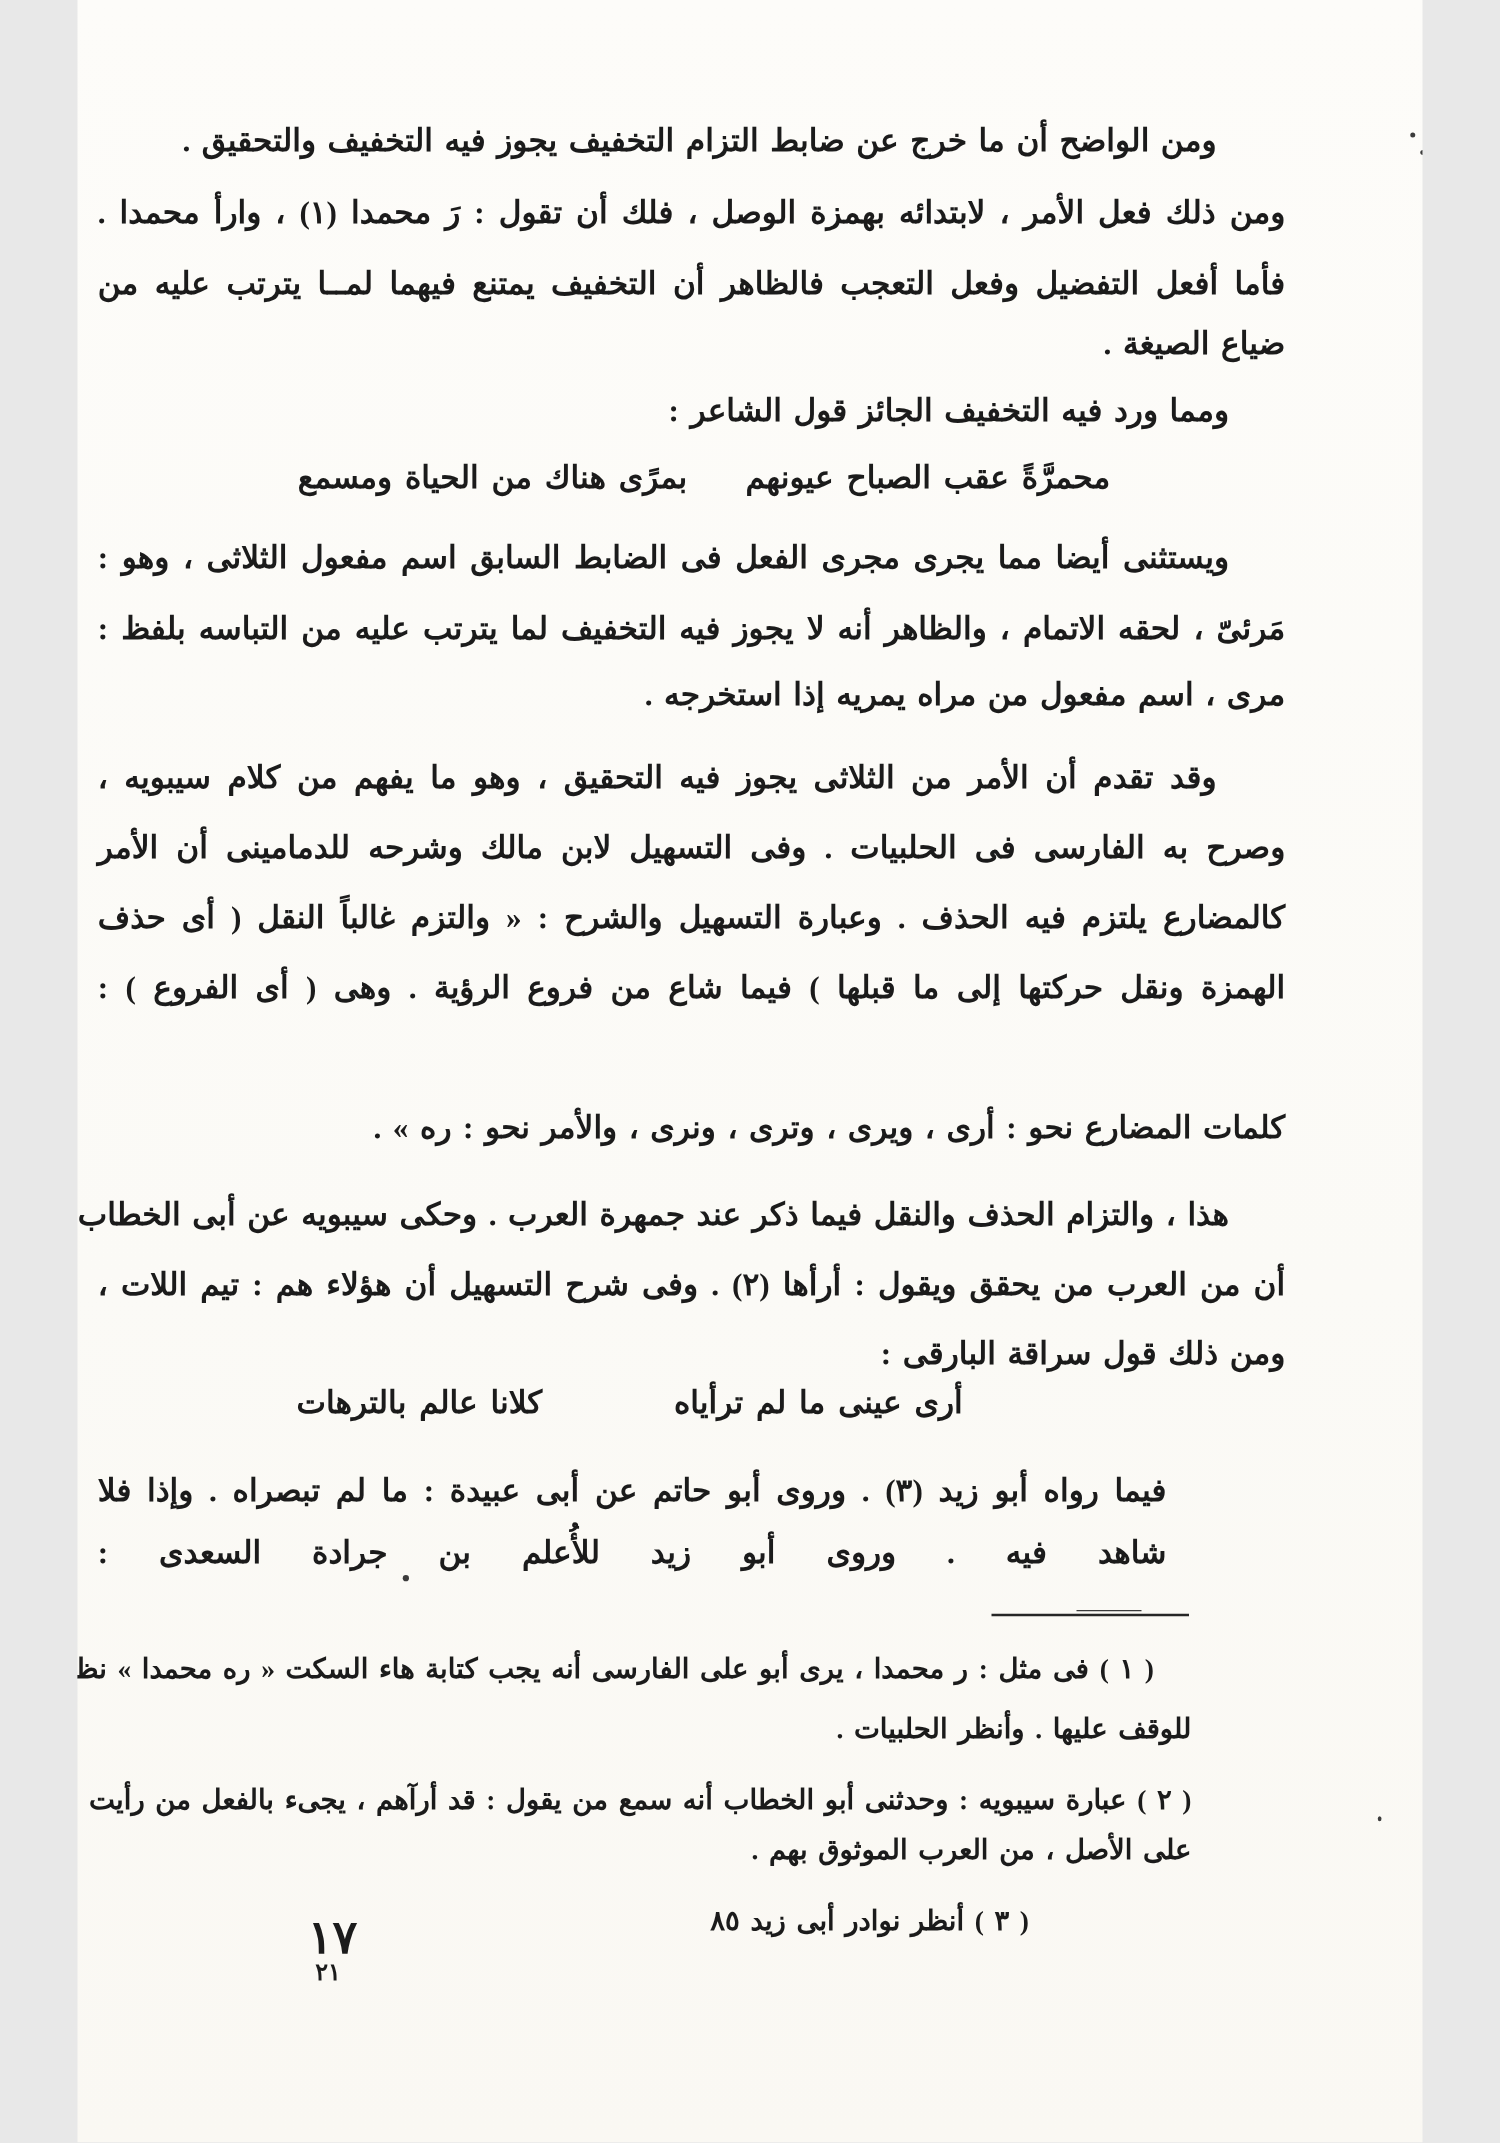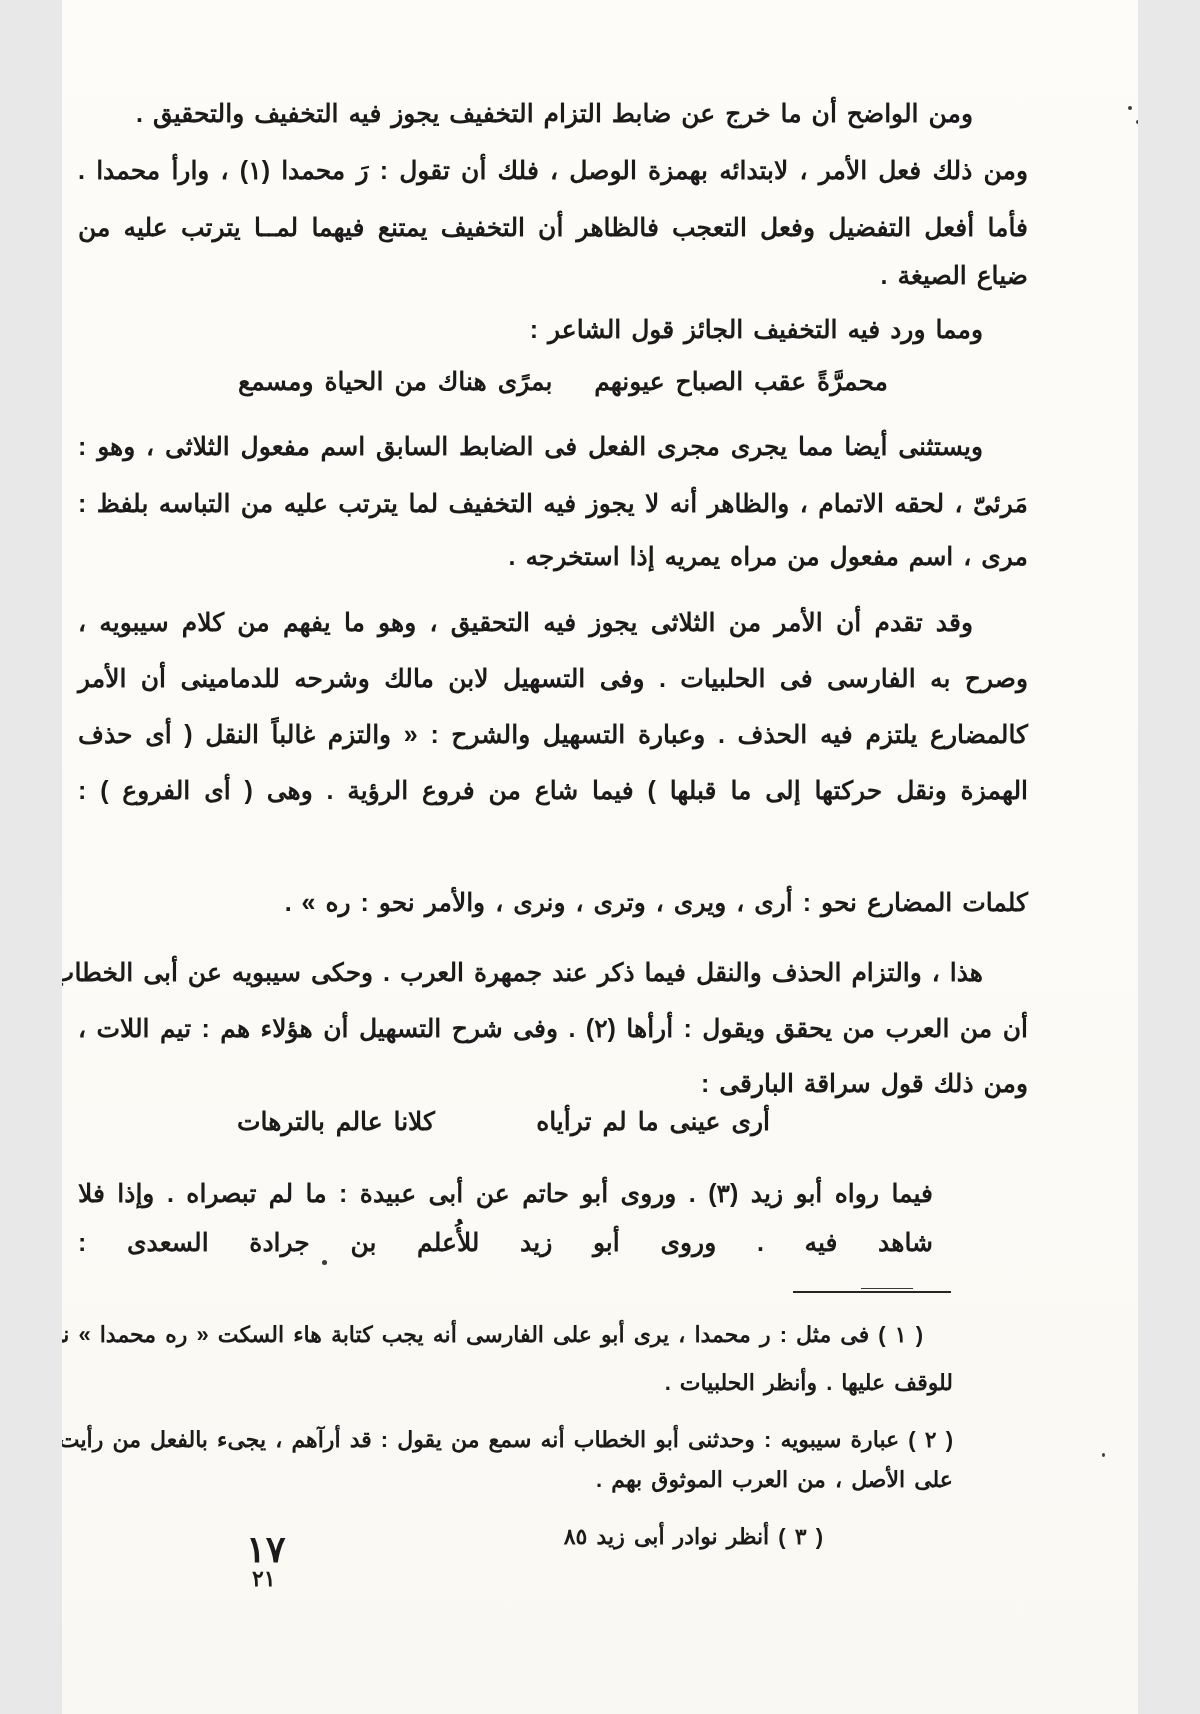--- a/index.html
+++ b/index.html
@@ -2,21 +2,21 @@
 <html lang="ar" dir="rtl"><head>
 <meta charset="utf-8">
 <style>
   html,body{margin:0;padding:0;background:#e8e8e8;}
   .page{
     position:relative;
     width:1076px;height:1714px;
     margin:0 auto;
     background:linear-gradient(180deg,#fdfcf9 0%,#fbfaf6 60%,#faf8f3 100%);
     direction:rtl;
-    font-family:Liberation Sans, sans-serif;
+    font-family:Liberation Serif, serif;
     color:#1b1b1b;
     overflow:hidden;
   }
   .l{
     position:absolute;
     right:110px;width:950px;
     font-size:25px;font-weight:bold;
     text-align:right;
     white-space:nowrap;
     word-spacing:3px;
@@ -48,21 +48,21 @@
   .sep:after{
     content:"";position:absolute;right:38px;top:-5px;width:52px;
     border-top:1.5px solid #3a3a3a;
   }
   .pgnum{
     position:absolute;left:184px;top:1528px;
     font-size:37px;font-weight:bold;letter-spacing:1px;
   }
   .signum{
     position:absolute;left:190px;top:1566px;
-    font-size:22px;font-weight:bold;
+    font-size:19px;font-weight:bold;
   }
   .speck{position:absolute;background:#3c3c3c;border-radius:50%;}
   .sp1{width:4px;height:4px;left:1066px;top:106px;}
   .sp2{width:5px;height:4px;left:1074px;top:120px;}
   .sp3{width:5px;height:5px;left:260px;top:1260px;}
   .sp4{width:3px;height:4px;left:1040px;top:1453px;}
 </style>
 </head>
 <body>
 

